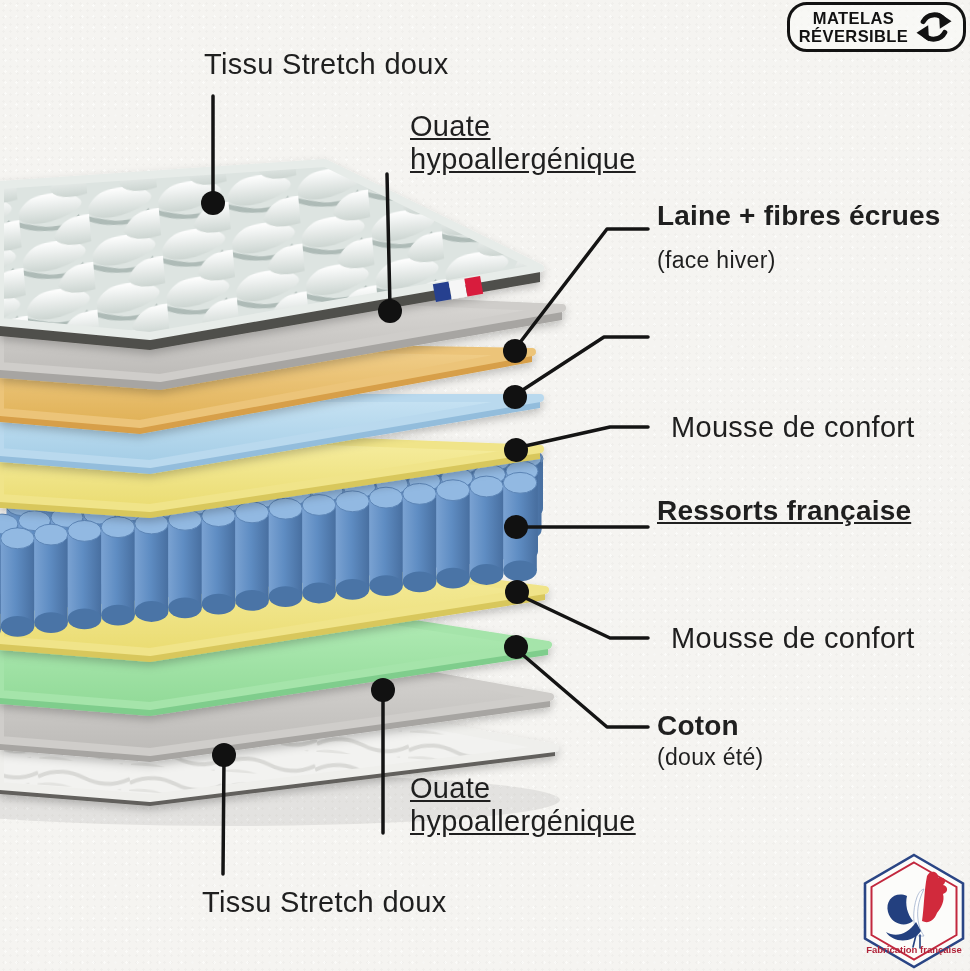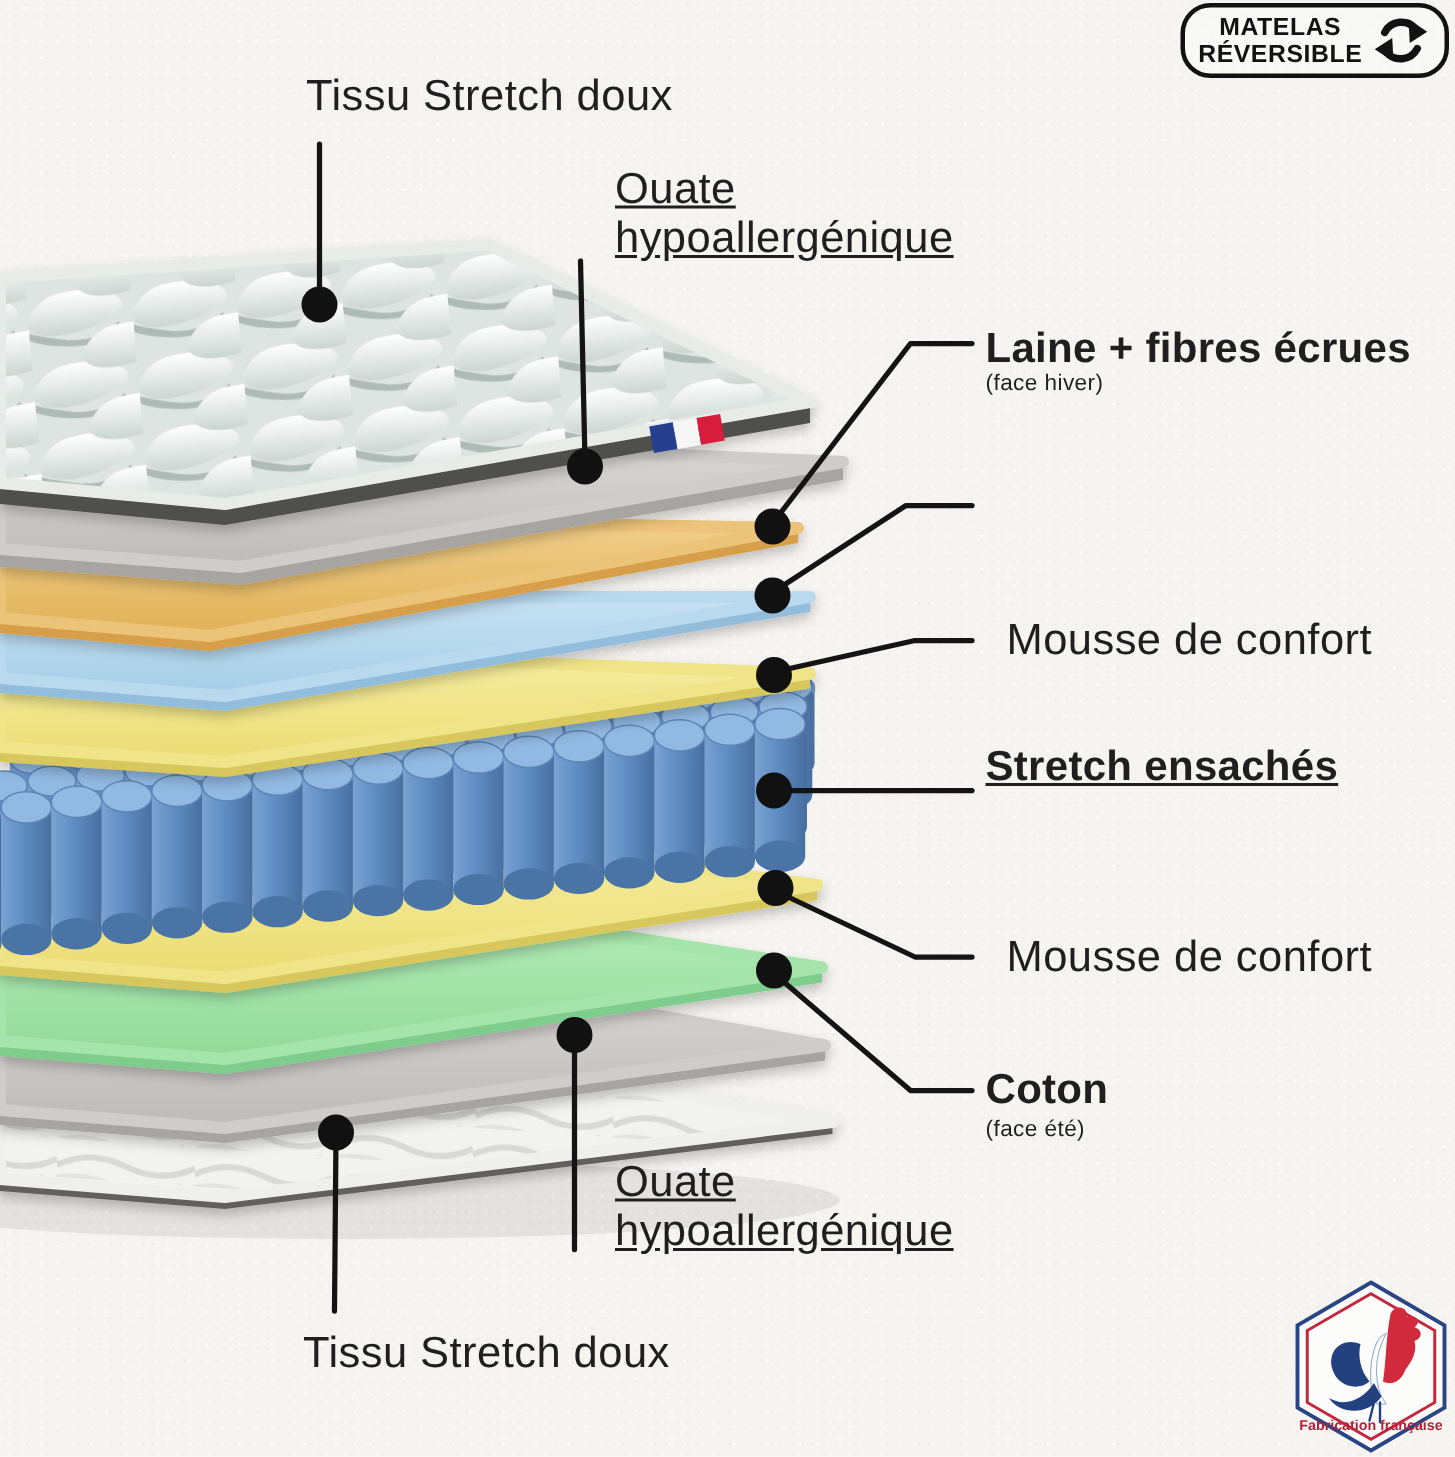--- a/index.html
+++ b/index.html
@@ -10,21 +10,21 @@
       radial-gradient(rgba(255,255,255,0.6) 1px, transparent 1.2px),
       #f5f4f1;
     background-size:7px 7px, 11px 11px;
     font-family:"Liberation Sans", sans-serif;
     color:#1f1f1f;
   }
   svg{position:absolute;left:0;top:0;}
   .lbl{position:absolute;white-space:nowrap;color:#1f1f1f;letter-spacing:.3px;}
   .lbl-reg{font-size:29px;font-weight:400;margin-left:14px;}
   .lbl-bold{font-size:28px;font-weight:700;letter-spacing:.2px;}
-  .lbl-sub{font-size:15px;font-weight:400;}
+  .lbl-sub{font-size:23px;font-weight:400;}
   .two-line span{display:block;line-height:33px;text-decoration:underline;}
   .badge{
     position:absolute;left:787px;top:2px;width:179px;height:50px;
     border:3px solid #121212;border-radius:20px;background:rgba(250,250,248,.6);
     display:flex;align-items:center;justify-content:center;gap:6px;box-sizing:border-box;
   }
   .badge-text{font-size:16.5px;font-weight:700;line-height:18px;text-align:center;letter-spacing:.4px;color:#121212;}
   .badge-text span{display:block;}
   .logo{position:absolute;left:858px;top:851px;width:112px;height:120px;}
 </style>
@@ -372,34 +372,34 @@
     </g>
   </svg>
 
   <div class="lbl lbl-reg" style="left:190px;top:48px;">Tissu Stretch doux</div>
 
   <div class="lbl lbl-reg two-line" style="left:396px;top:110px;">
     <span>Ouate</span>
     <span>hypoallergénique</span>
   </div>
 
-  <div class="lbl lbl-bold" style="left:657px;top:216px;">Laine + fibres écrues</div>
+  <div class="lbl lbl-bold" style="left:657px;top:200px;">Laine + fibres écrues</div>
   <div class="lbl lbl-sub" style="left:657px;top:247px;">(face hiver)</div>
 
 
   <div class="lbl lbl-reg" style="left:657px;top:411px;">Mousse de confort</div>
 
   <div class="lbl lbl-bold two-line" style="left:657px;top:494px;line-height:34px;">
-    <span style="line-height:34px">Stretch ensachés</span>
+    <span style="line-height:34px">Ressorts française</span>
   </div>
 
   <div class="lbl lbl-reg" style="left:657px;top:622px;">Mousse de confort</div>
 
   <div class="lbl lbl-bold" style="left:657px;top:710px;">Coton</div>
-  <div class="lbl lbl-sub" style="left:657px;top:744px;">(face été)</div>
+  <div class="lbl lbl-sub" style="left:657px;top:744px;">(doux été)</div>
 
   <div class="lbl lbl-reg two-line" style="left:396px;top:772px;">
     <span>Ouate</span>
     <span>hypoallergénique</span>
   </div>
 
   <div class="lbl lbl-reg" style="left:188px;top:886px;">Tissu Stretch doux</div>
 
   <div class="badge">
     <div class="badge-text">

